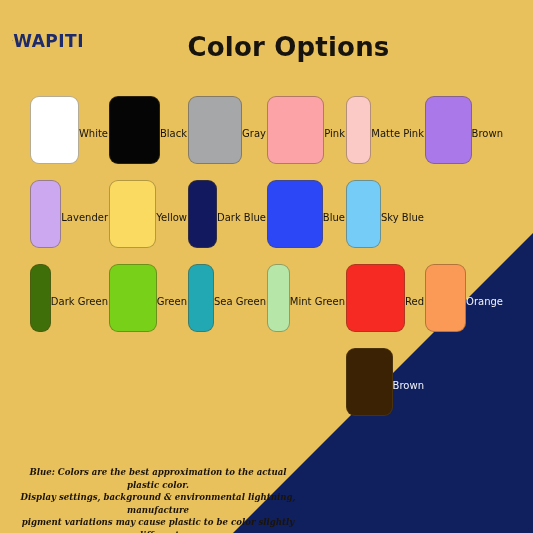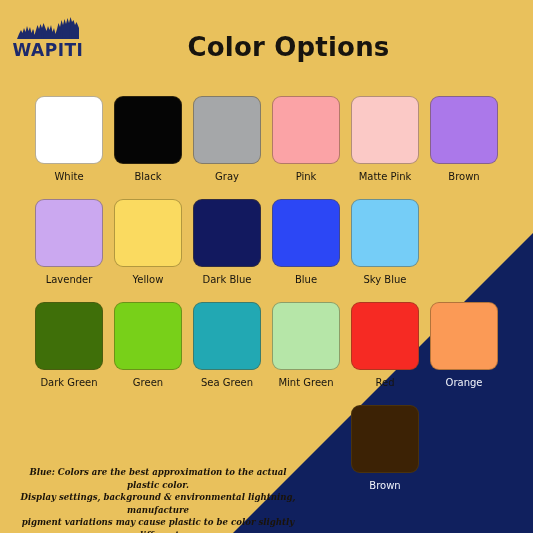--- a/index.html
+++ b/index.html
@@ -47,21 +47,21 @@
     z-index: 3;
   }
 
   .logo {
     position: absolute;
     left: 12px;
     top: 17px;
     width: 72px;
     height: 46px;
     display: flex;
-    flex-direction: column;
+    flex-direction: row;
     align-items: center;
   }
 
   .logo-mark { width: 62px; height: 22px; display: block; }
 
   .logo-word {
     font-family: "DejaVu Sans", sans-serif;
     font-weight: 700;
     font-size: 17px;
     letter-spacing: 0.5px;
@@ -96,21 +96,21 @@
   .grid-row {
     display: grid;
     grid-template-columns: repeat(6, 78px);
     column-gap: 1px;
     margin-bottom: 16px;
   }
 
   .swatch-cell {
     width: 78px;
     display: flex;
-    flex-direction: column;
+    flex-direction: row;
     align-items: center;
   }
 
   .swatch-chip {
     width: 68px;
     height: 68px;
     border-radius: 9px;
     border: 1px solid rgba(90, 70, 25, 0.45);
   }
 

